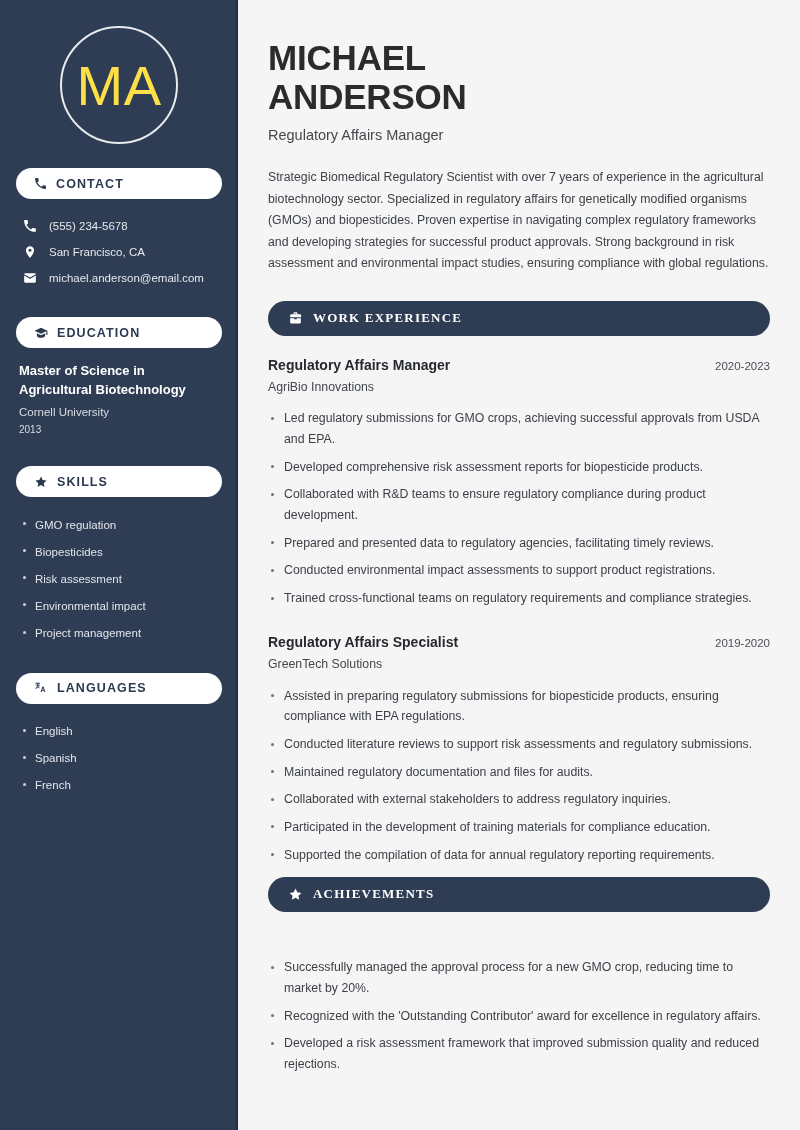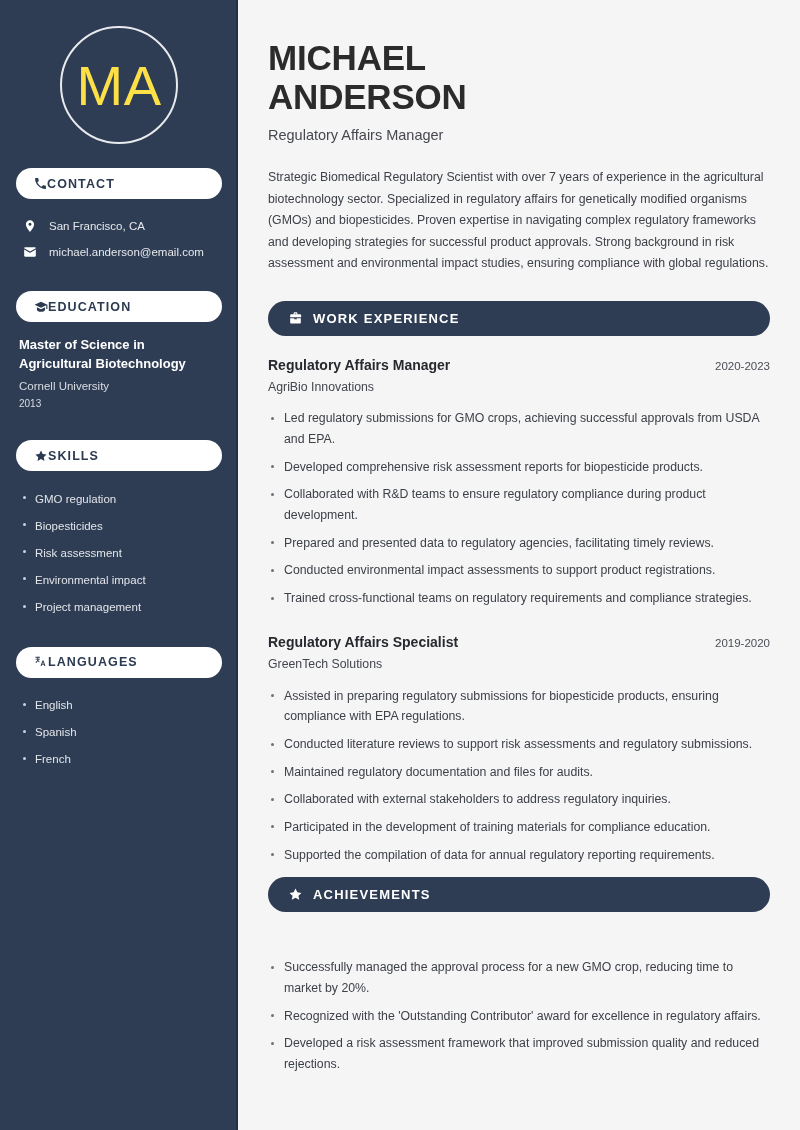--- a/index.html
+++ b/index.html
@@ -57,20 +57,21 @@
     color: #fde047;
   }
 
   .pill {
     background: #ffffff;
     color: #2b3a50;
     border-radius: 20px;
     height: 31px;
     display: flex;
     align-items: center;
+    gap: 9px;
     padding: 0 18px;
     font-size: 12.5px;
     font-weight: bold;
     letter-spacing: 1.1px;
     margin-bottom: 14px;
   }
   .pill .ic { display: flex; align-items: center; }
   .pill .ic svg { display: block; }
 
   .contact-list { margin-bottom: 26px; }
@@ -149,20 +150,21 @@
     border-radius: 21px;
     height: 35px;
     display: flex;
     align-items: center;
     gap: 10px;
     padding: 0 20px;
     font-size: 13px;
     font-weight: bold;
     letter-spacing: 1.2px;
     margin-bottom: 21px;
+    font-family: Liberation Serif, serif;
   }
   .sec-pill .ic { display: flex; align-items: center; }
 
   .job { margin-bottom: 6px; }
   .job-head {
     display: flex;
     justify-content: space-between;
     align-items: baseline;
     gap: 12px;
   }
@@ -221,20 +223,28 @@
             <path d="M6.6 10.8c1.6 3.1 4.1 5.6 7.2 7.2l2.4-2.4c.3-.3.7-.4 1.1-.3 1.2.4 2.4.6 3.7.6.6 0 1 .4 1 1V21c0 .6-.4 1-1 1C10.6 22 2 13.4 2 2.9c0-.6.4-1 1-1h4.1c.6 0 1 .4 1 1 0 1.3.2 2.5.6 3.7.1.4 0 .8-.3 1.1l-2.8 3.1z"></path>
           </svg>
       </span>
       <span>CONTACT</span>
     </div>
 
     <div class="contact-list">
       <div class="contact-row">
         <span class="ic">
           <svg width="14" height="14" viewBox="0 0 24 24" fill="#ffffff">
+              <path d="M6.6 10.8c1.6 3.1 4.1 5.6 7.2 7.2l2.4-2.4c.3-.3.7-.4 1.1-.3 1.2.4 2.4.6 3.7.6.6 0 1 .4 1 1V21c0 .6-.4 1-1 1C10.6 22 2 13.4 2 2.9c0-.6.4-1 1-1h4.1c.6 0 1 .4 1 1 0 1.3.2 2.5.6 3.7.1.4 0 .8-.3 1.1l-2.8 3.1z"></path>
+            </svg>
+        </span>
+        <span>(555) 234-5678</span>
+      </div>
+      <div class="contact-row">
+        <span class="ic">
+          <svg width="14" height="14" viewBox="0 0 24 24" fill="#ffffff">
               <path d="M12 2C8.1 2 5 5.1 5 9c0 5.2 6.3 12.4 6.6 12.7.2.2.6.2.8 0C12.7 21.4 19 14.2 19 9c0-3.9-3.1-7-7-7zm0 9.6A2.6 2.6 0 1 1 12 6.4a2.6 2.6 0 0 1 0 5.2z"></path>
             </svg>
         </span>
         <span>San Francisco, CA</span>
       </div>
       <div class="contact-row">
         <span class="ic">
           <svg width="14" height="14" viewBox="0 0 24 24" fill="#ffffff">
               <path d="M2 5.5C2 4.7 2.7 4 3.5 4h17c.8 0 1.5.7 1.5 1.5v.2l-10 5.6-10-5.6v-.2zM2 7.9V18.5c0 .8.7 1.5 1.5 1.5h17c.8 0 1.5-.7 1.5-1.5V7.9l-9.6 5.4c-.3.2-.6.2-.9 0L2 7.9z"></path>
             </svg>

